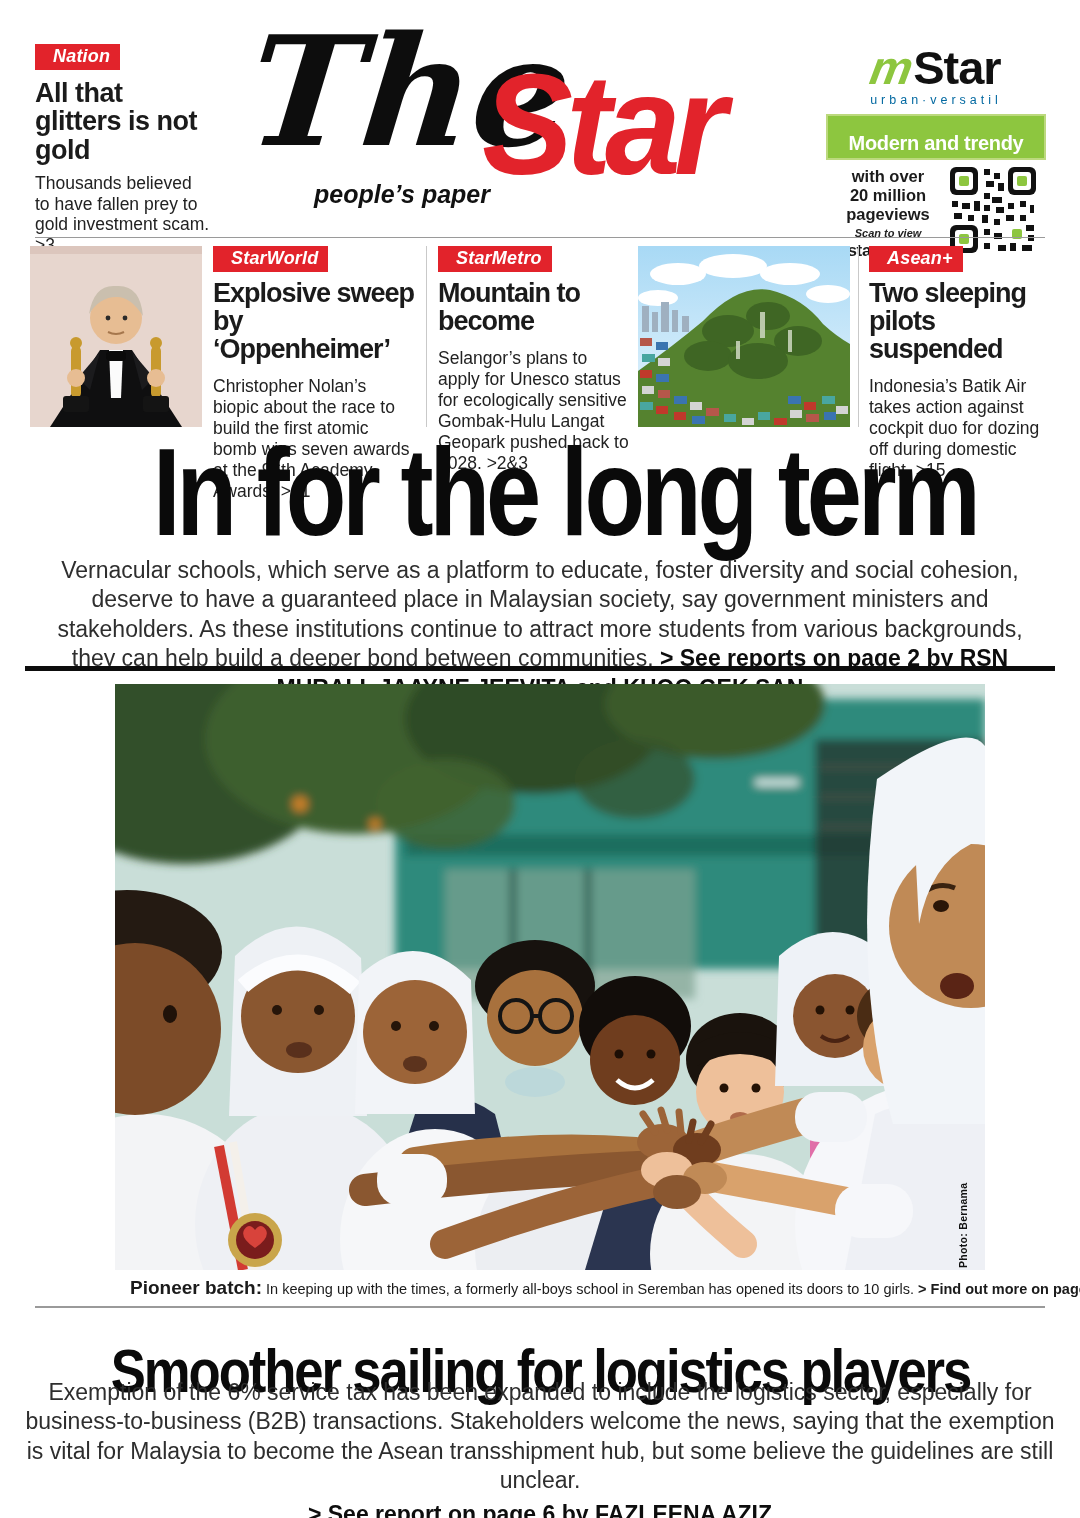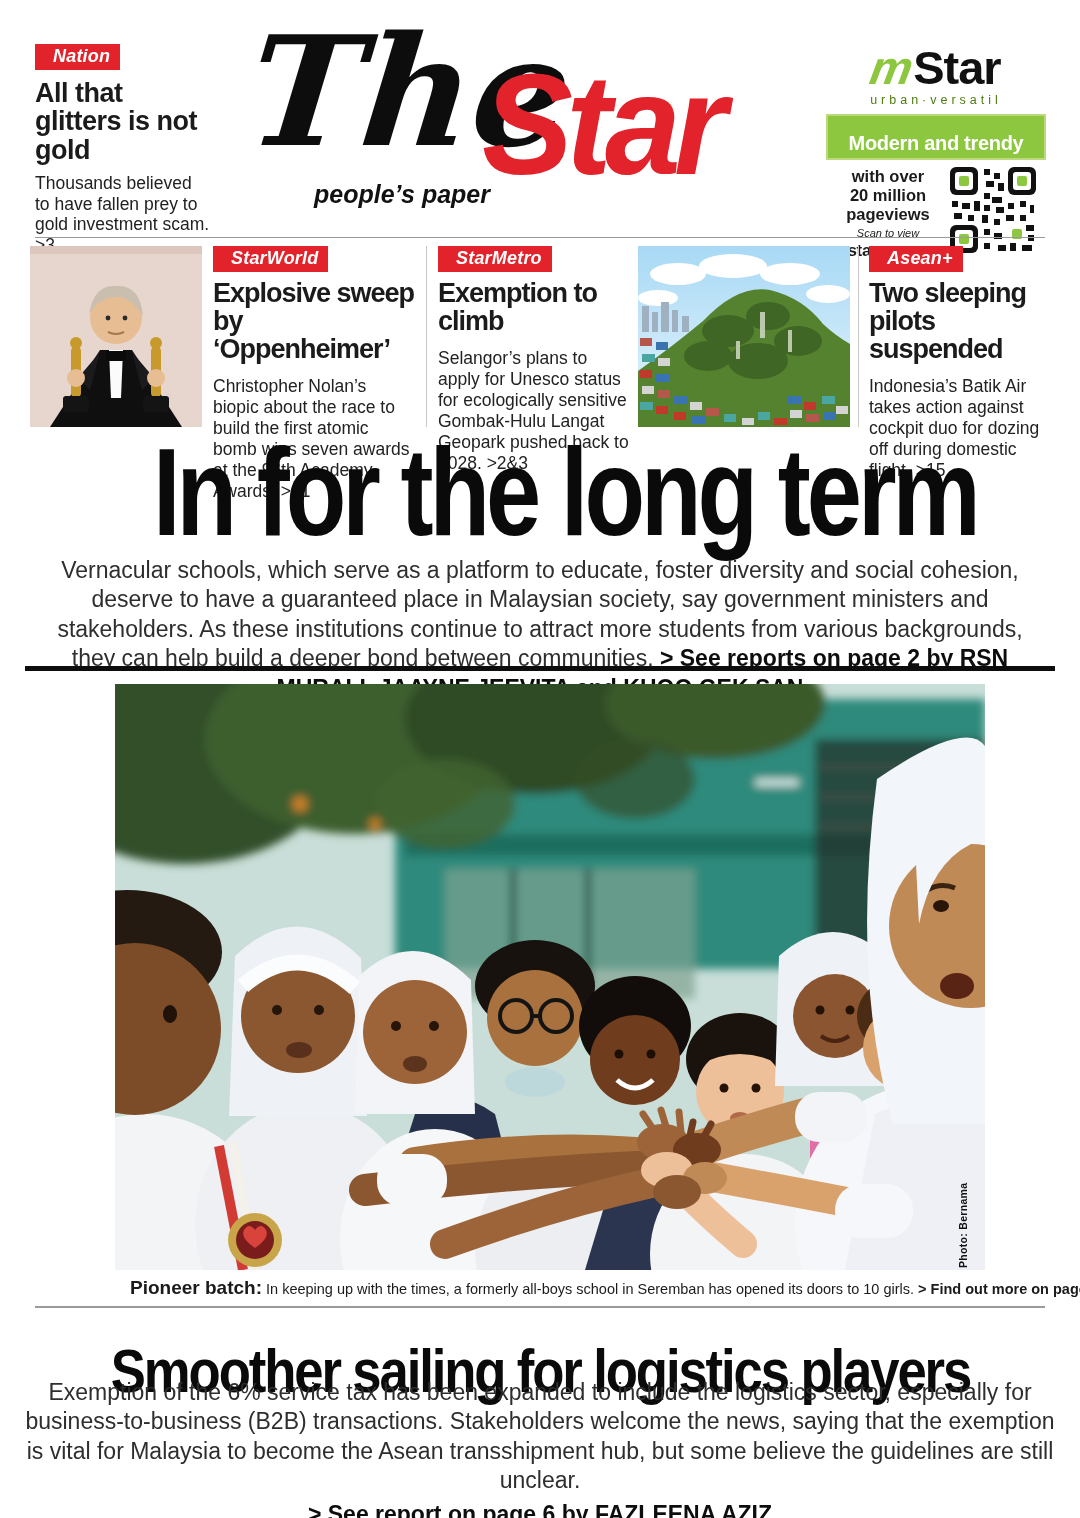--- a/index.html
+++ b/index.html
@@ -26,28 +26,28 @@
            font-style:italic;letter-spacing:-7px;color:#e2232b;transform:scaleX(.96);transform-origin:left;}
   .mh-tag{position:absolute;left:64px;top:150px;font-size:25px;font-weight:bold;font-style:italic;color:#111;}
   .mh-date{position:absolute;left:64px;top:190px;font-size:14.5px;color:#111;white-space:nowrap;}
   .mh-date strong{font-size:15px;}
 
   
   .mstar{left:826px;top:44px;width:220px;}
   .ms-logo{text-align:center;font-size:47px;font-weight:bold;line-height:1;}
   .ms-logo .m{color:#8dc63f;font-style:italic;transform:skewX(-10deg);display:inline-block;}
   .ms-logo .s{color:#111;letter-spacing:-1px;}
-  .ms-sub{text-align:center;font-size:12.5px;letter-spacing:4px;color:#4d7c0f;margin-top:2px;}
+  .ms-sub{text-align:center;font-size:12.5px;letter-spacing:4px;color:#0369a1;margin-top:2px;}
   .ms-banner{margin-top:7px;background:#bcd97e;padding:2px;text-align:center;}
   .ms-banner span{display:block;background:#8dc63f;color:#fff;font-weight:bold;font-size:20px;
                   padding:16px 0 3px 0;letter-spacing:-.3px;}
   .ms-info{display:flex;margin-top:7px;text-align:center;}
   .ms-text{width:124px;}
   .ms-text .b{font-size:16.5px;font-weight:bold;line-height:1.15;}
-  .ms-text .scan{font-size:11px;font-style:italic;margin:3px 0 2px 0;color:#222;}
+  .ms-text .scan{font-size:11px;font-style:italic;margin:3px 0 2px 0;color:#222;font-weight:bold;}
   .ms-text .url{font-size:17px;font-weight:bold;letter-spacing:-.3px;}
   .ms-qr{width:86px;height:86px;}
 
   
   .strip-col{top:246px;}
   .strip-col h3{margin:7px 0 13px 0;font-size:27px;line-height:1.04;letter-spacing:-1px;}
   .strip-col p{margin:7px 0 0 0;font-size:17.5px;line-height:1.2;color:#222;}
   .strip-photo{top:246px;overflow:hidden;}
 
   
@@ -192,21 +192,21 @@
   <div class="abs strip-col" style="left:213px;width:202px;">
     <span class="red-label">StarWorld</span>
     <h3>Explosive sweep by ‘Oppenheimer’</h3>
     <p>Christopher Nolan’s biopic about the race to build the first atomic bomb wins seven awards at the 96th Academy Awards. &gt;21</p>
   </div>
 
   <div class="vline" style="left:426px;top:246px;height:181px;"></div>
 
   <div class="abs strip-col" style="left:438px;width:194px;">
     <span class="red-label">StarMetro</span>
-    <h3>Exemption to climb</h3>
+    <h3>Mountain to become</h3>
     <p>Selangor’s plans to apply for Unesco status for ecologically sensitive Gombak-Hulu Langat Geopark pushed back to 2028. &gt;2&amp;3</p>
   </div>
 
   <div class="abs strip-photo" style="left:638px;width:212px;height:181px;">
     <svg viewBox="0 0 212 181" width="212" height="181">
       <defs>
           <linearGradient id="sky" x1="0" y1="0" x2="0" y2="1">
         <stop offset="0" stop-color="#a8d9f5"></stop>
             <stop offset="1" stop-color="#e8f5fd"></stop>
           </linearGradient>

